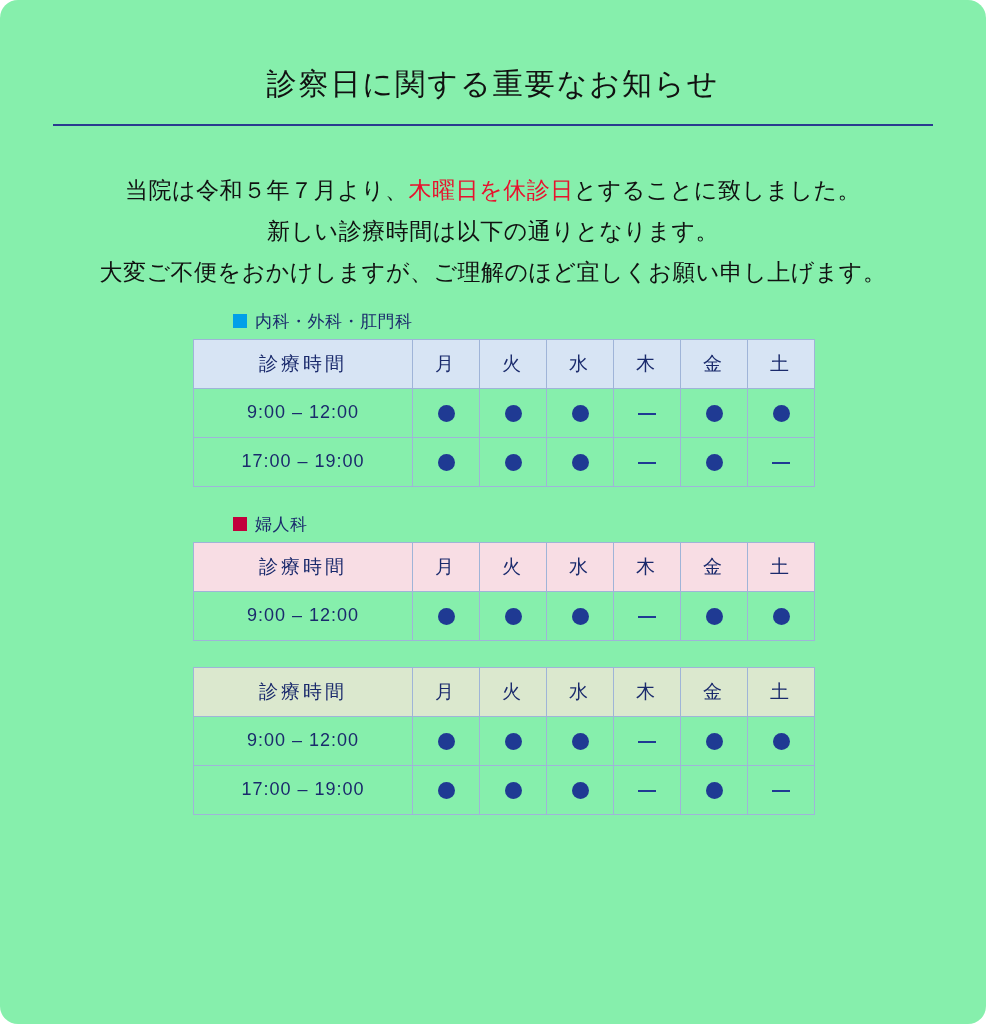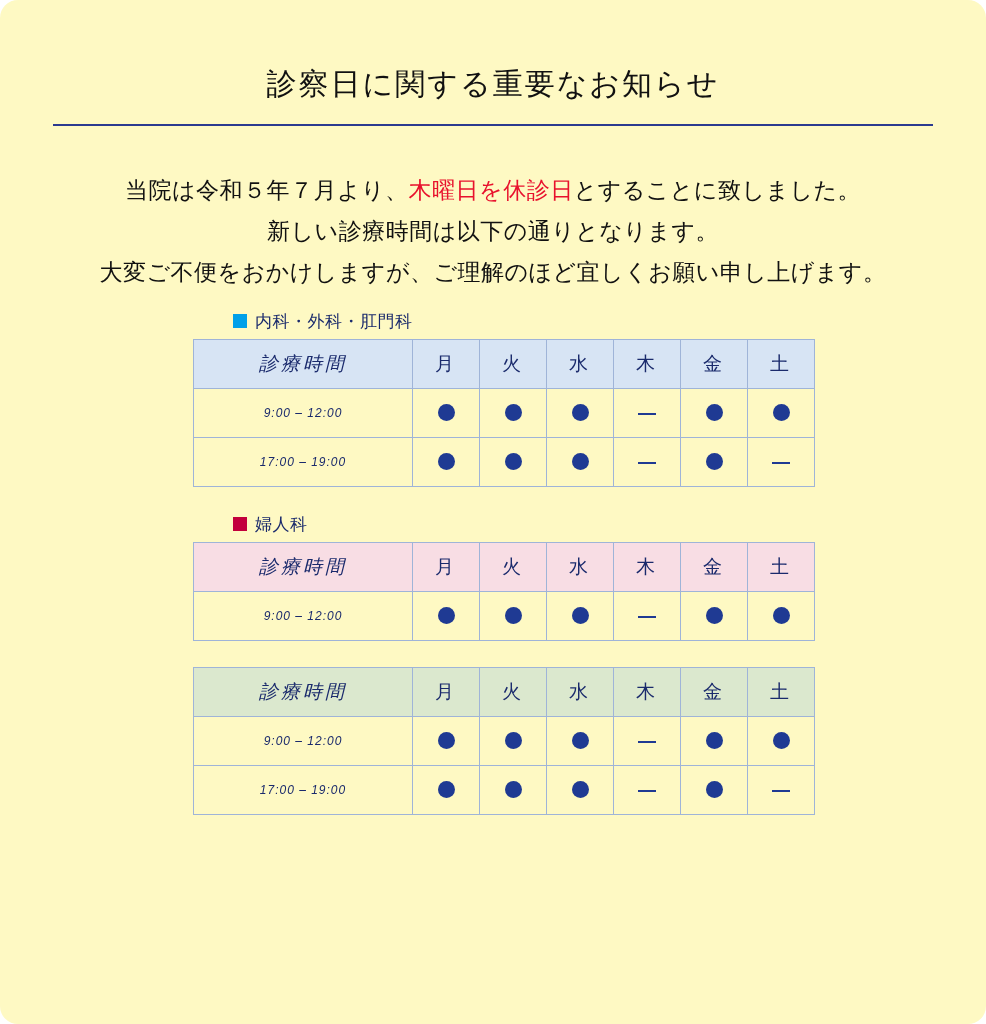--- a/index.html
+++ b/index.html
@@ -14,21 +14,21 @@
     color: #1a1a1a;
     position: relative;
     overflow: hidden;
   }
   .page {
     position: absolute;
     left: 0;
     top: 0;
     width: 986px;
     height: 1024px;
-    background: #fef9c3;
+    background: #86efac;
     border-radius: 18px;
   }
 
   
   .title-wrap {
     padding-top: 66px;
     text-align: center;
   }
   .title {
     font-size: 30px;
@@ -109,27 +109,26 @@
     width: 600px;
     margin-bottom: 26px;
     table-layout: fixed;
   }
   table.sched th,
   table.sched td {
     border: 1px solid #9fb4d8;
     text-align: center;
     color: #1a2a6c;
     height: 46px;
-    font-size: 12px;
+    font-size: 18px;
     letter-spacing: 1px;
   }
   table.sched th.time-col,
   table.sched td.time-col {
     width: 216px;
-    font-style: italic;
   }
   table.sched th.day-col,
   table.sched td.day-col {
     width: 64px;
   }
   table.sched thead th {
     font-weight: 500;
     font-size: 19px;
     letter-spacing: 3px;
   }

